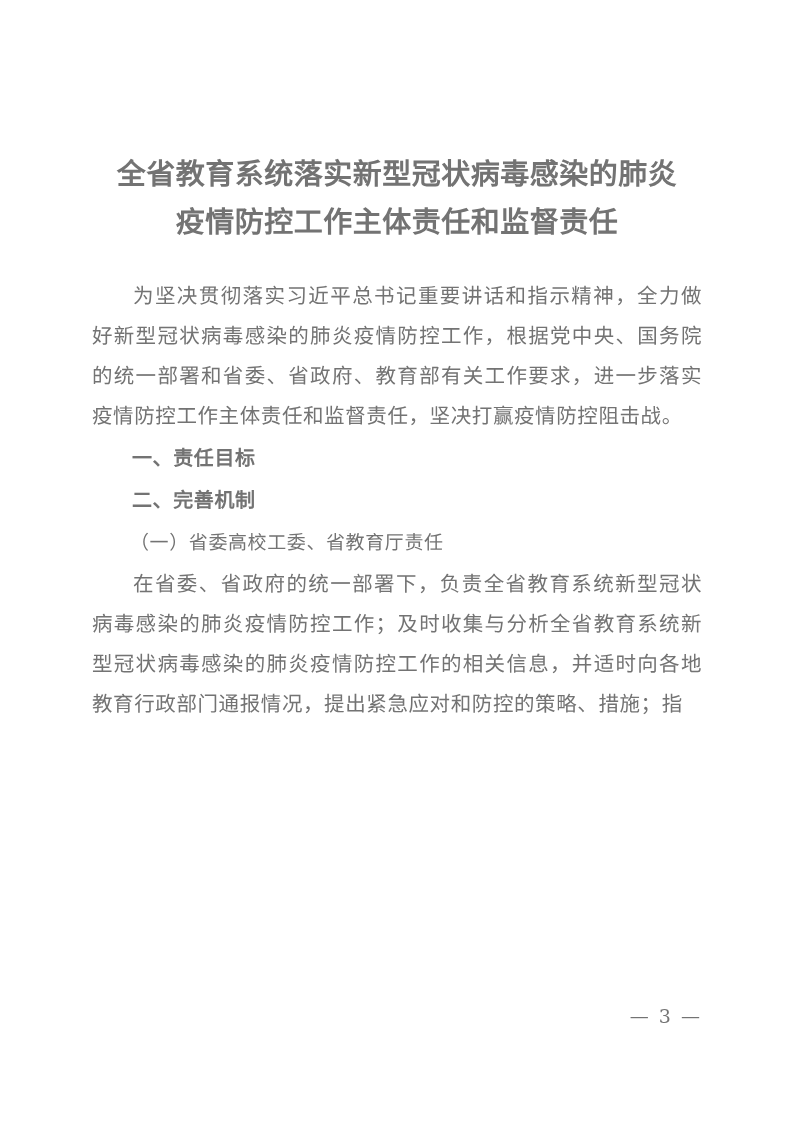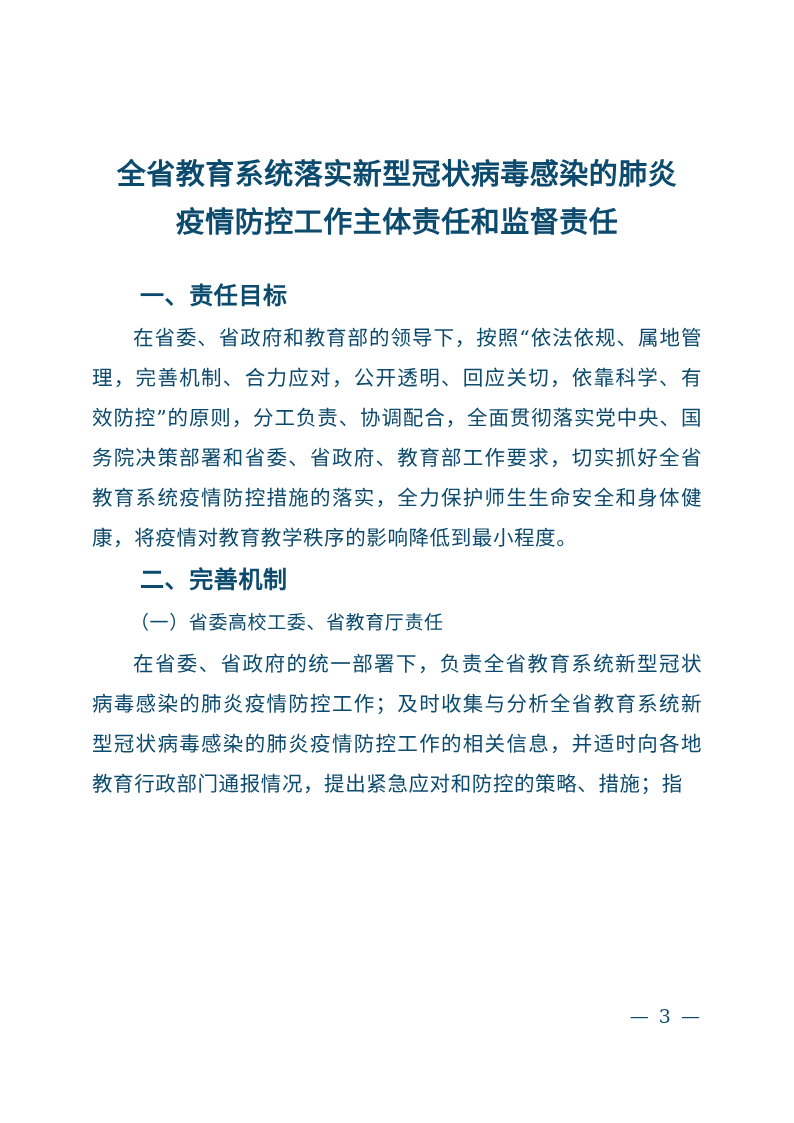--- a/index.html
+++ b/index.html
@@ -8,21 +8,21 @@
     background: #b4b4b4;
   }
   .page {
     position: relative;
     width: 794px;
     height: 1123px;
     background: #ffffff;
     margin: 0 auto;
     box-sizing: border-box;
     font-family: "DejaVu Serif", "Liberation Serif", serif;
-    color: #0c4a6e;
+    color: #737373;
     overflow: hidden;
   }
   .content {
     position: absolute;
     left: 92px;
     right: 92px;
     top: 150px;
   }
   .doc-title {
     font-family: "DejaVu Serif", "Liberation Serif", serif;
@@ -39,21 +39,21 @@
   p.body-para {
     font-size: 20.5px;
     line-height: 40px;
     margin: 0 0 2px 0;
     text-align: justify;
     text-justify: inter-ideograph;
     text-indent: 2em;
     letter-spacing: 0.6px;
   }
   p.heading-para {
-    font-size: 24px;
+    font-size: 20px;
     line-height: 40px;
     margin: 0 0 2px 0;
     text-indent: 2em;
     font-weight: bold;
     letter-spacing: 0.6px;
   }
   p.subheading-para {
     font-size: 19px;
     line-height: 40px;
     margin: 0 0 2px 0;
@@ -74,24 +74,24 @@
 
 <div class="page">
 
   <div class="content">
 
     <h1 class="doc-title">
       <span class="line">全省教育系统落实新型冠状病毒感染的肺炎</span>
       <span class="line">疫情防控工作主体责任和监督责任</span>
     </h1>
 
+    <p class="body-para">为坚决贯彻落实习近平总书记重要讲话和指示精神，全力做好新型冠状病毒感染的肺炎疫情防控工作，根据党中央、国务院的统一部署和省委、省政府、教育部有关工作要求，进一步落实疫情防控工作主体责任和监督责任，坚决打赢疫情防控阻击战。</p>
 
     <p class="heading-para">一、责任目标</p>
 
-    <p class="body-para">在省委、省政府和教育部的领导下，按照“依法依规、属地管理，完善机制、合力应对，公开透明、回应关切，依靠科学、有效防控”的原则，分工负责、协调配合，全面贯彻落实党中央、国务院决策部署和省委、省政府、教育部工作要求，切实抓好全省教育系统疫情防控措施的落实，全力保护师生生命安全和身体健康，将疫情对教育教学秩序的影响降低到最小程度。</p>
 
     <p class="heading-para">二、完善机制</p>
 
     <p class="subheading-para">（一）省委高校工委、省教育厅责任</p>
 
     <p class="body-para">在省委、省政府的统一部署下，负责全省教育系统新型冠状病毒感染的肺炎疫情防控工作；及时收集与分析全省教育系统新型冠状病毒感染的肺炎疫情防控工作的相关信息，并适时向各地教育行政部门通报情况，提出紧急应对和防控的策略、措施；指</p>
 
   </div>
 
   <div class="page-number">— 3 —</div>

